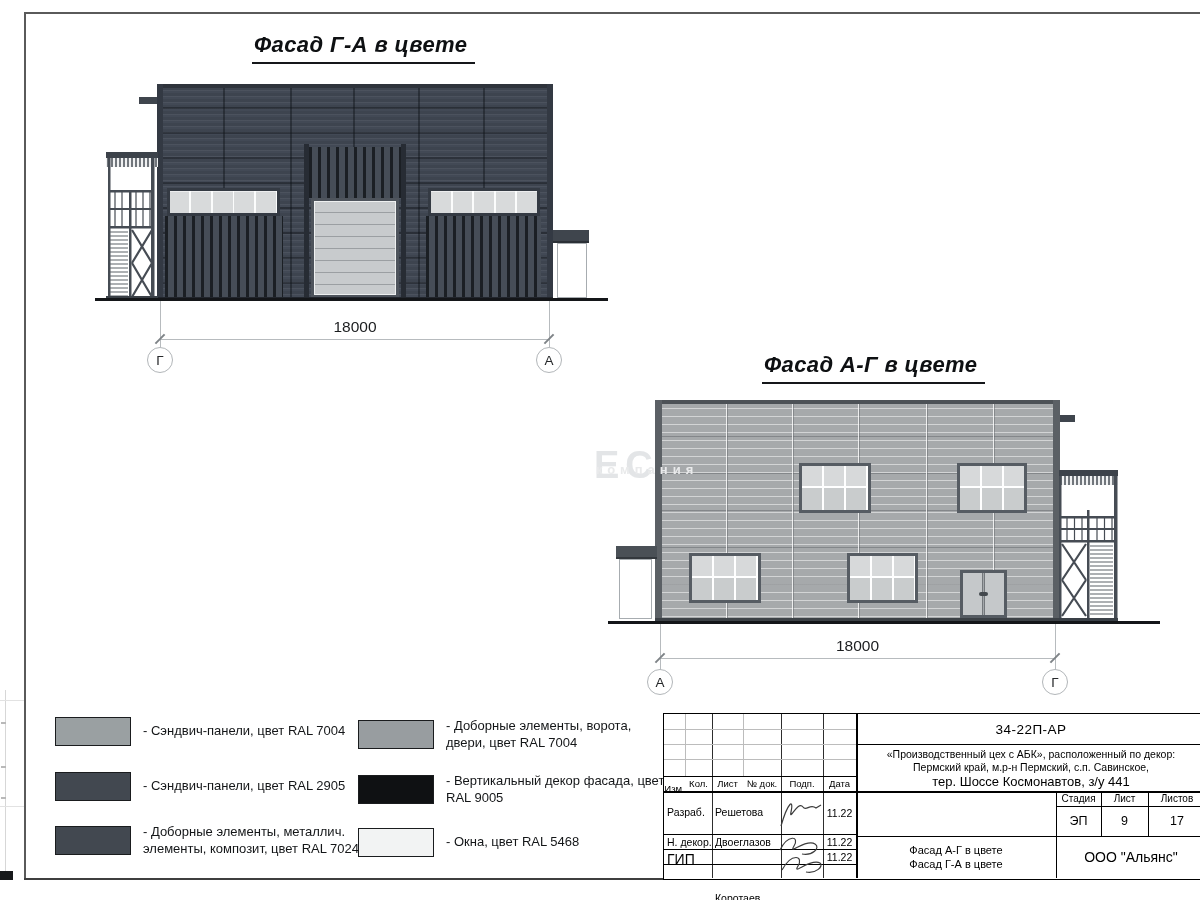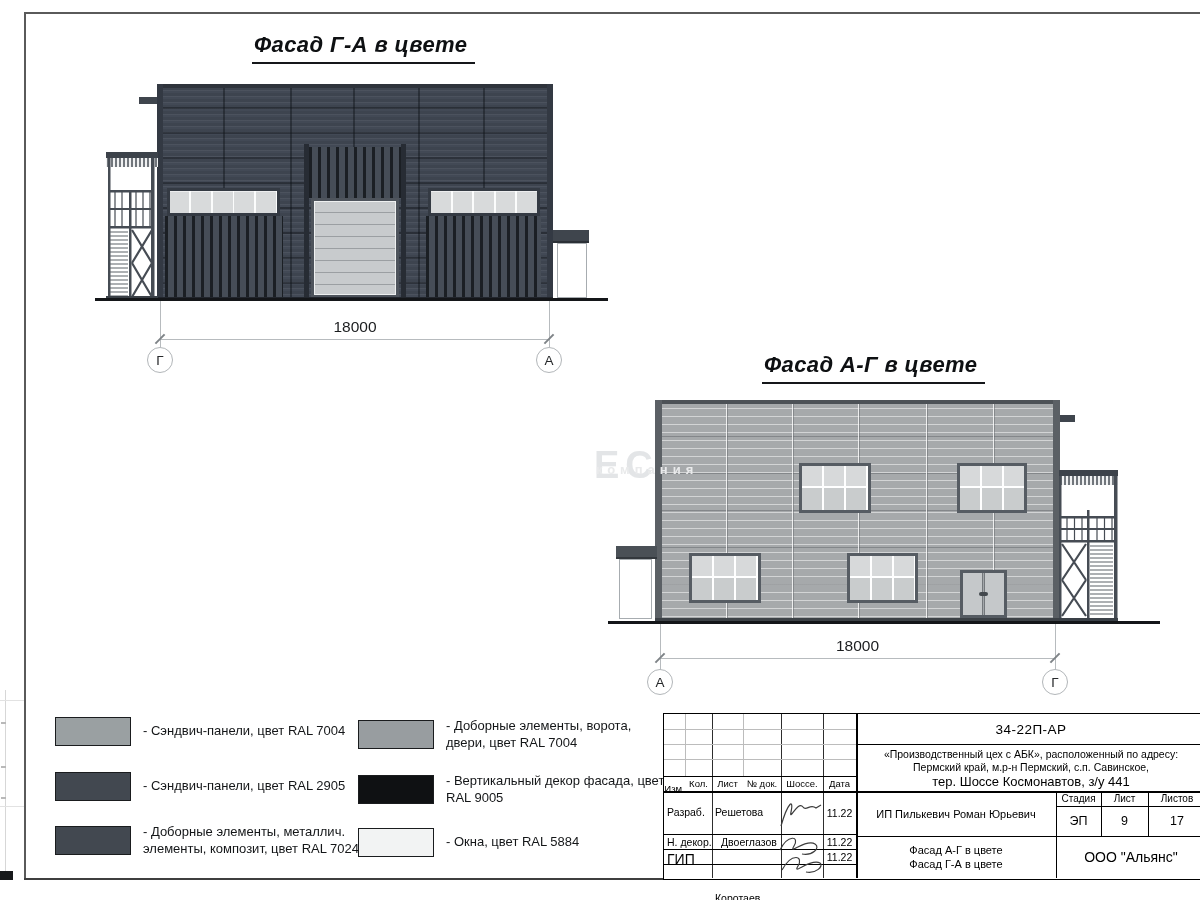--- a/index.html
+++ b/index.html
@@ -188,21 +188,21 @@
     <div class="abs swatch" style="left: 55px; top: 826px; background: rgb(66, 72, 80);"></div>
     <div class="abs leglabel" style="left:143px;top:840px;width:228px;">- Доборные элементы, металлич. элементы, композит, цвет RAL 7024</div>
 
     <div class="abs swatch" style="left: 358px; top: 720px; background: rgb(152, 157, 160);"></div>
     <div class="abs leglabel" style="left:446px;top:734px;width:220px;">- Доборные элементы, ворота, двери, цвет RAL 7004</div>
 
     <div class="abs swatch" style="left: 358px; top: 775px; background: rgb(15, 17, 19);"></div>
     <div class="abs leglabel" style="left:446px;top:789px;width:220px;">- Вертикальный декор фасада, цвет RAL 9005</div>
 
     <div class="abs swatch" style="left: 358px; top: 828px; background: rgb(242, 243, 243);"></div>
-    <div class="abs leglabel" style="left:446px;top:842px;width:220px;">- Окна, цвет RAL 5884</div>
+    <div class="abs leglabel" style="left:446px;top:842px;width:220px;">- Окна, цвет RAL 5468</div>
   </div>
 
   <div class="abs tb">
 
     <div class="vl lite" style="left:21px;top:0;width:1px;height:62px;"></div>
     <div class="vl lite" style="left:79px;top:0;width:1px;height:62px;"></div>
     <div class="vl" style="left:48px;top:0;width:1px;height:164px;"></div>
     <div class="vl" style="left:117px;top:0;width:1px;height:164px;"></div>
     <div class="vl" style="left:159px;top:0;width:1px;height:164px;"></div>
     <div class="vl" style="left:192px;top:0;width:1.5px;height:164px;background:#000;"></div>
@@ -219,48 +219,47 @@
     <div class="hl" style="left:392px;top:92px;width:150px;height:1px;background:#000;"></div>
     <div class="hl" style="left:0;top:120px;width:192px;height:1px;background:#000;"></div>
     <div class="hl" style="left:0;top:135px;width:192px;height:1px;background:#000;"></div>
     <div class="hl" style="left:0;top:150px;width:192px;height:1px;background:#000;"></div>
     <div class="hl" style="left:192px;top:122px;width:350px;height:1px;background:#000;"></div>
 
     <div class="txt cc" style="left:0;top:62px;width:21px;height:25px;font-size:9.5px;">Изм.</div>
     <div class="txt cc" style="left:21px;top:62px;width:27px;height:15px;font-size:9.5px;">Кол.</div>
     <div class="txt cc" style="left:48px;top:62px;width:31px;height:15px;font-size:9.5px;">Лист</div>
     <div class="txt cc" style="left:79px;top:62px;width:38px;height:15px;font-size:9.5px;">№ док.</div>
-    <div class="txt cc" style="left:117px;top:62px;width:42px;height:15px;font-size:9.5px;">Шоссе.</div>
+    <div class="txt cc" style="left:117px;top:62px;width:42px;height:15px;font-size:9.5px;">Подп.</div>
     <div class="txt cc" style="left:159px;top:62px;width:33px;height:15px;font-size:9.5px;">Дата</div>
 
     <div class="txt" style="left:3px;top:92px;font-size:10.5px;">Разраб.</div>
     <div class="txt" style="left:51px;top:92px;font-size:10.5px;">Решетова</div>
     <div class="txt cc" style="left:159px;top:77px;width:33px;height:43px;font-size:10.5px;">11.22</div>
     <div class="txt" style="left:3px;top:122px;font-size:10.5px;">Н. декор.</div>
-    <div class="txt" style="left:57px;top:122px;font-size:10.5px;">Двоеглазов</div>
+    <div class="txt" style="left:51px;top:122px;font-size:10.5px;">Двоеглазов</div>
     <div class="txt cc" style="left:159px;top:120px;width:33px;height:15px;font-size:10.5px;">11.22</div>
     <div class="txt" style="left:3px;top:137px;font-size:14px;">ГИП</div>
     <div class="txt" style="left:51px;top:137px;font-size:10.5px;margin-top:41px;">Коротаев</div>
     <div class="txt cc" style="left:159px;top:135px;width:33px;height:15px;font-size:10.5px;">11.22</div>
 
     <svg style="position:absolute;left:112px;top:80px;" width="46" height="38" viewBox="0 0 46 38">
       <path d="M5 32 C12 8, 18 4, 15 18 C13 28, 22 6, 27 13 C30 18, 34 9, 40 14 L45 11" stroke="#3c3c3c" stroke-width="1.2" fill="none"></path>
     </svg>
     <svg style="position:absolute;left:110px;top:118px;" width="52" height="46" viewBox="0 0 52 46">
       <path d="M6 18 C14 2, 26 4, 20 14 C14 24, 32 6, 41 12 C47 16, 38 24, 28 22" stroke="#3c3c3c" stroke-width="1.2" fill="none"></path>
       <path d="M8 38 C18 20, 30 24, 24 34 C18 44, 36 26, 46 31 C50 34, 42 42, 32 40" stroke="#3c3c3c" stroke-width="1.2" fill="none"></path>
     </svg>
 
     <div class="txt cc" style="left:192px;top:0;width:350px;height:30px;font-size:13.5px;letter-spacing:.5px;">34-22П-АР</div>
     <div class="abs" style="left:192px;top:31px;width:350px;height:46px;display:flex;flex-direction:column;align-items:center;justify-content:center;">
-      <div style="font-size:10.5px;line-height:13.5px;">«Производственный цех с АБК», расположенный по адресу:</div>
+      <div style="font-size:10.5px;line-height:13.5px;">«Производственный цех с АБК», расположенный по декор:</div>
       <div style="font-size:10.5px;line-height:13.5px;">Пермский край, м.р-н Пермский, с.п. Савинское,</div>
       <div style="font-size:13px;line-height:13.5px;">тер. Шоссе Космонавтов, з/у 441</div>
     </div>
-    <div class="txt cc" style="left:192px;top:77px;width:200px;height:45px;font-size:11px;">ИП Пилькевич Роман Юрьевич</div>
     <div class="txt cc" style="left:392px;top:77px;width:45px;height:15px;font-size:10px;">Стадия</div>
     <div class="txt cc" style="left:437px;top:77px;width:47px;height:15px;font-size:10px;">Лист</div>
     <div class="txt cc" style="left:484px;top:77px;width:58px;height:15px;font-size:10px;">Листов</div>
     <div class="txt cc" style="left:392px;top:92px;width:45px;height:30px;font-size:12.5px;">ЭП</div>
     <div class="txt cc" style="left:437px;top:92px;width:47px;height:30px;font-size:12.5px;">9</div>
     <div class="txt cc" style="left:484px;top:92px;width:58px;height:30px;font-size:12.5px;">17</div>
     <div class="abs" style="left:192px;top:122px;width:200px;height:42px;display:flex;flex-direction:column;align-items:center;justify-content:center;">
       <div style="font-size:11px;line-height:14.5px;">Фасад А-Г в цвете</div>
       <div style="font-size:11px;line-height:14.5px;">Фасад Г-А в цвете</div>
     </div>

